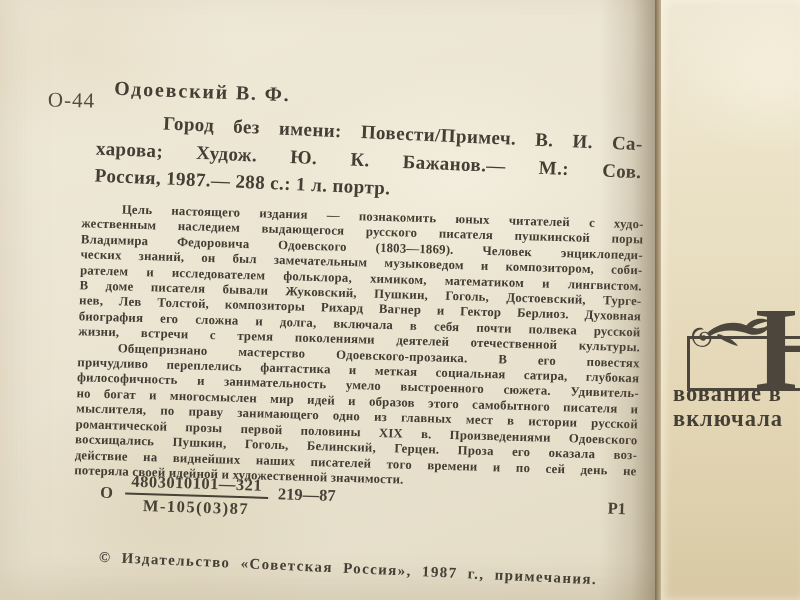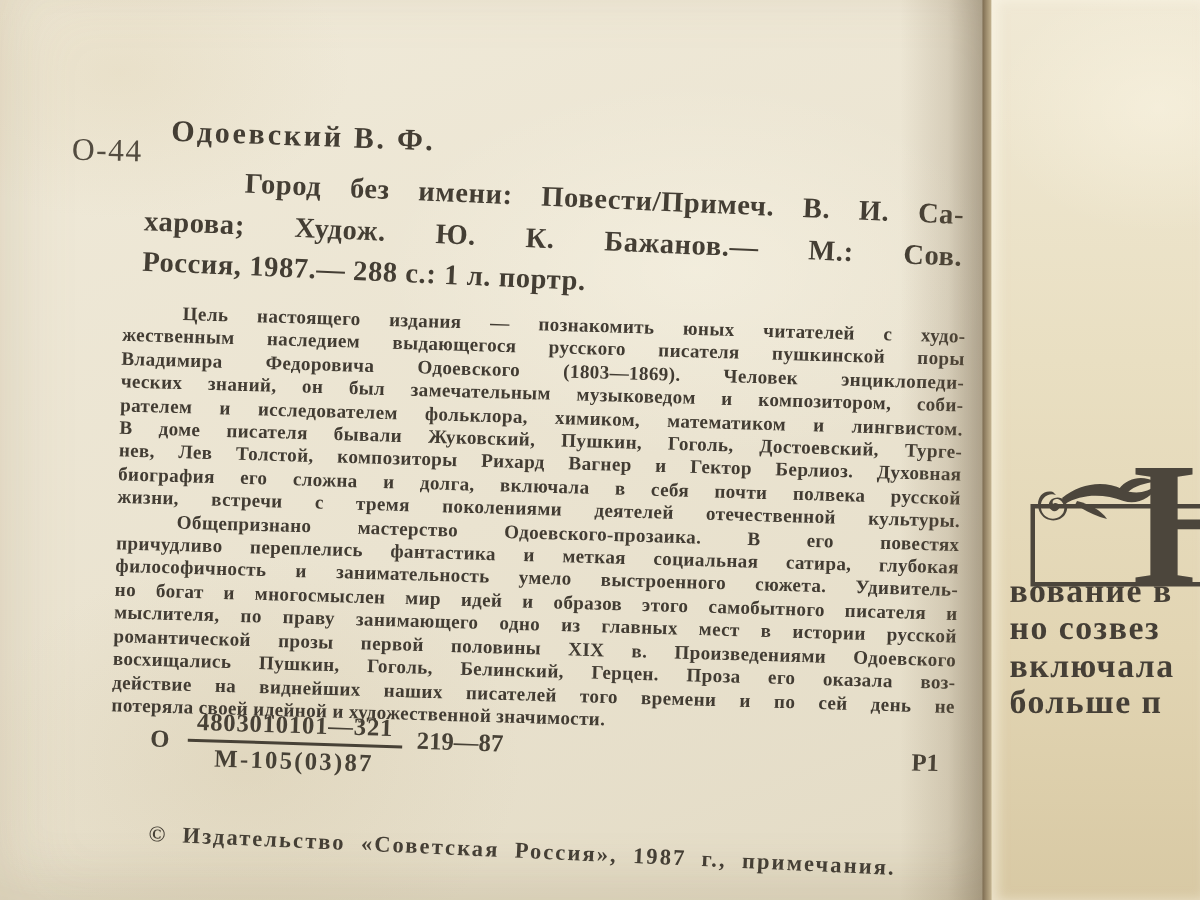--- a/index.html
+++ b/index.html
@@ -127,20 +127,18 @@
             <path d="M20 18 C32 8 48 6 60 12 C68 16 76 15 84 9 C80 18 70 23 61 20 C48 15 33 15 22 22 Z"></path>
             <path d="M58 12 C64 4 74 3 82 7 C76 8 68 10 64 14 Z"></path>
             <path d="M30 20 C38 22 46 26 50 32 C42 30 34 26 29 22 Z"></path>
             <path d="M84 9 C88 7 92 7 95 9 C92 11 88 12 84 12 Z"></path>
           </g>
         </svg>
       </div>
       <div class="dropcap">Н</div>
       <div class="rp-lines">
         <div>вование в</div>
-        <div>но созвез</div>
         <div>включала</div>
-        <div>больше п</div>
       </div>
     </div>
   </div>
 
 </div>
 
 </body></html>

